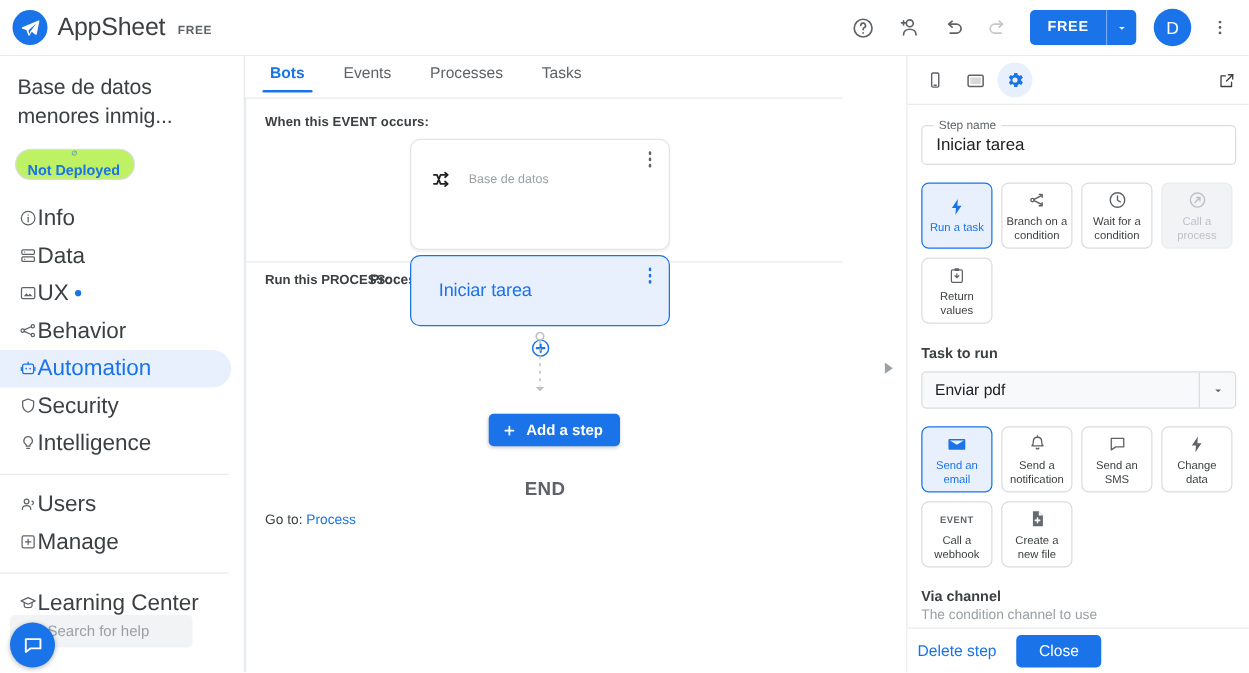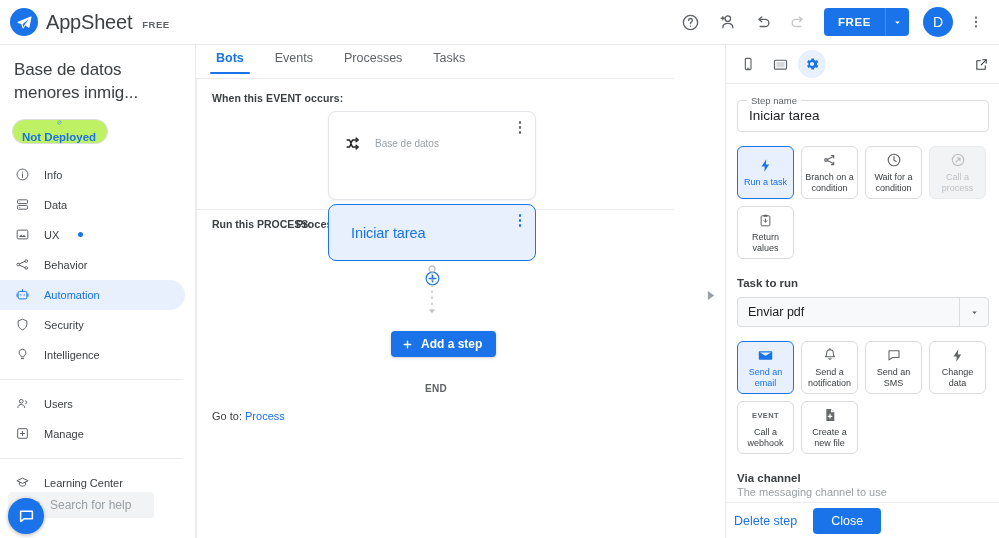--- a/index.html
+++ b/index.html
@@ -68,34 +68,34 @@
     color: #3c4043; letter-spacing: -0.1px;
   }
   .deploy-chip {
     margin: 12px 0 0 12px; display: inline-flex; align-items: center; gap: 6px;
     border: 1px solid #dadce0; border-radius: 14px; height: 25px;
     padding: 0 11px 0 9px; color: #1a73e8; font-size: 11.5px; font-weight: bold;
     cursor: pointer; background: #bef264; flex-direction: column;
   }
   .nav { margin-top: 16px; }
   .nav-item {
-    display: flex; align-items: center; gap: 14px; height: 30px;
+    display: flex; align-items: center; height: 30px;
     margin: 0 10px 0 0; padding-left: 14px;
     border-radius: 0 15px 15px 0; cursor: pointer;
-    font-size: 11px; color: #3c4043;
+    font-size: 18px; color: #3c4043;
   }
   .nav-item .nv-ico { width: 16px; display:flex; align-items:center; justify-content:center; color: #5f6368; flex: none; }
   .nav-item.active { background: #e8f0fe; color: #1a73e8; }
   .nav-item.active .nv-ico { color: #1a73e8; }
   .nav-sep { height: 1px; background: #e8eaed; margin: 9px 12px 9px 0; }
   .blue-dot { width: 5px; height: 5px; border-radius: 50%; background: #1a73e8; margin-left: 5px; }
   .help-search {
     position: absolute; bottom: 20px; left: 8px; width: 146px; height: 26px;
     background: #f1f3f4; border-radius: 4px; display: flex; align-items: center;
-    gap: 7px; padding: 0 22px; color: #9aa0a6; font-size: 12px; cursor: text;
+    gap: 7px; padding: 0 10px; color: #9aa0a6; font-size: 12px; cursor: text;
   }
   .chat-fab {
     position: absolute; left: 8px; bottom: 4px; width: 36px; height: 36px;
     border-radius: 50%; background: #1a73e8; display: flex; align-items: center;
     justify-content: center; cursor: pointer; box-shadow: 0 1px 4px rgba(0,0,0,.3);
   }
 
   
   .center {
     position: absolute; top: 45px; left: 196px; width: 529px; height: 493px;
@@ -159,21 +159,21 @@
   .connector { position: absolute; left: 228px; top: 186px; width: 14px; height: 53px; }
   .addstep-btn {
     position: absolute; left: 194px; top: 252px;
     background: #1a73e8; color: #fff; border: none; border-radius: 4px;
     height: 26px; padding: 0 14px 0 10px; display: flex; align-items: center; gap: 7px;
     font-size: 12px; font-weight: bold; cursor: pointer; box-shadow: 0 1px 3px rgba(60,64,67,.25);
     font-family: "Liberation Sans", sans-serif;
   }
   .end-label {
     position: absolute; left: 0; top: 304px; width: 478px; text-align: center;
-    font-size: 10px; font-weight: bold; color: #5f6368; letter-spacing: .3px;
+    font-size: 15px; font-weight: bold; color: #5f6368; letter-spacing: .3px;
   }
   .goto-link {
     position: absolute; left: 15px; top: 331px; font-size: 11px; color: #3c4043;
   }
   .goto-link b { color: #1a73e8; font-weight: normal; cursor: pointer; }
   .collapse-arrow {
     position: absolute; left: 707px; top: 287px; cursor: pointer;
   }
 
   
@@ -663,21 +663,21 @@
                 <path d="M6.5 3h7l5 5v13h-12z" opacity=".95"></path>
                 <path d="M13.6 3.3V8h4.7" fill="#fff"></path>
                 <path d="M12 11.2v5.4M9.3 13.9h5.4" stroke="#fff" stroke-width="1.9" stroke-linecap="round"></path>
               </svg>
             </span>
           <span class="c-lbl">Create a new file</span>
         </div>
       </div>
 
       <div class="sec-label">Via channel</div>
-      <div class="sec-sub">The messaging channel to use</div>
+      <div class="sec-sub">The condition channel to use</div>
     </div>
 
     <div class="rp-footer">
       <button class="btn-text">Delete step</button>
       <button class="btn-filled">Close</button>
     </div>
   </div>
 
 </div>
 

